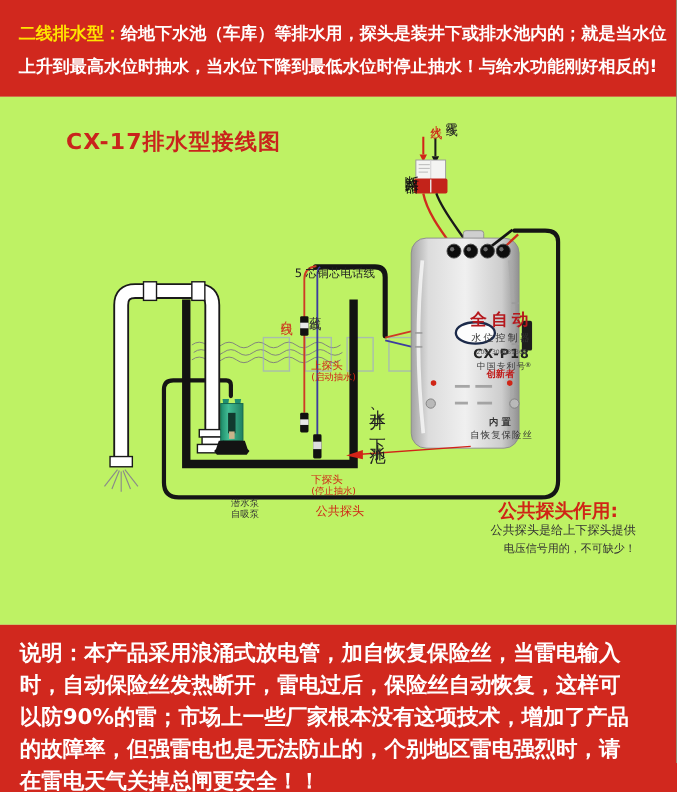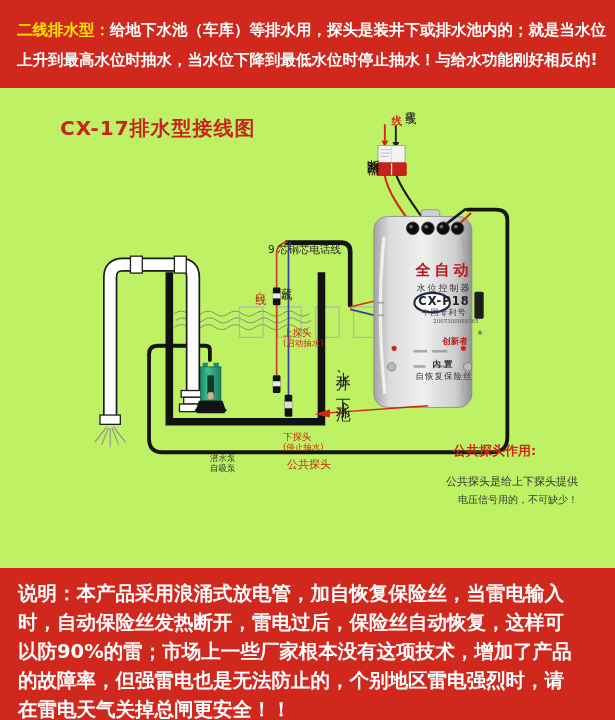--- a/index.html
+++ b/index.html
@@ -25,31 +25,31 @@
   .blue-wire{left:279px;top:190px;font-size:11px;color:#333;letter-spacing:2px;}
   .probe-lbl{font-size:9.5px;color:#d02516;line-height:11px;white-space:nowrap;}
   .up-probe{left:283px;top:239px;}
   .dn-probe{left:283px;top:343px;}
   .common-lbl{left:287px;top:371px;font-size:11px;color:#d02516;white-space:nowrap;}
   .well-lbl{left:334px;top:272px;font-size:15px;color:#222;letter-spacing:4px;}
   .pump-lbl{left:210px;top:366px;font-size:8.5px;color:#333;line-height:9.5px;white-space:nowrap;}
   .breaker-lbl{left:365px;top:61px;font-size:13px;color:#111;letter-spacing:2px;}
   .live-lbl{left:389px;top:17px;font-size:11px;color:#d02516;letter-spacing:1px;}
   .neutral-lbl{left:403px;top:15px;font-size:11px;color:#222;letter-spacing:1px;}
-  .dev-txt{left:408px;width:72px;text-align:center;white-space:nowrap;}
+  .dev-txt{left:420px;width:72px;text-align:center;white-space:nowrap;margin-top:20px;}
   .dev-brand{top:174px;font-size:15px;font-weight:bold;color:#b5171c;letter-spacing:4px;}
   .dev-type{top:195px;font-size:9px;color:#333;letter-spacing:2px;}
   .dev-model{top:207px;font-size:11.5px;font-weight:bold;color:#222;letter-spacing:1px;}
   .dev-pat{top:220px;font-size:8px;color:#3a3a3a;letter-spacing:1px;}
   .dev-patno{top:229.5px;left:415px;width:82px;font-size:5.5px;color:#555;}
   .dev-logo{top:249px;left:431px;width:48px;font-size:8.5px;font-weight:bold;color:#c01a18;}
   .dev-reg{top:242px;left:477px;width:10px;font-size:6px;color:#223;}
   .dev-in1{top:272px;font-size:8.5px;color:#333;letter-spacing:3px;font-weight:bold;}
   .dev-in2{top:284px;font-size:8.5px;color:#333;letter-spacing:1px;}
-  .note-title{left:453px;top:356px;font-size:13px;font-weight:bold;color:#d02516;white-space:nowrap;}
+  .note-title{left:453px;top:368px;font-size:17px;font-weight:bold;color:#d02516;white-space:nowrap;}
   .note-l1{left:446px;top:388px;font-size:11px;color:#333;white-space:nowrap;}
   .note-l2{left:458px;top:406px;font-size:10px;color:#333;white-space:nowrap;}
 </style>
 </head>
 <body>
 
 <div class="page">
 
   <div class="banner banner-top">
     <div class="line l1"><span class="hl">二线排水型：</span><span>给地下水池（车库）等排水用，探头是装井下或排水池内的；就是当水位</span></div>
@@ -191,21 +191,21 @@
         </g>
       </g>
 
       <g>
         <path d="M450,464 L324,473" stroke="#d22318" stroke-width="1.5"></path>
         <polygon points="334,468 334,478 316,474" fill="#d22318"></polygon>
       </g>
     </svg>
 
     <div class="lbl title">CX-17排水型接线图</div>
-    <div class="lbl cable-lbl">9 芯铜芯电话线</div>
+    <div class="lbl cable-lbl">5 芯铜芯电话线</div>
     <div class="lbl vert white-wire">白线</div>
     <div class="lbl vert blue-wire">蓝线</div>
     <div class="lbl probe-lbl up-probe">
       <div>上探头</div>
       <div style="font-size:8.5px">(启动抽水)</div>
     </div>
     <div class="lbl probe-lbl dn-probe">
       <div>下探头</div>
       <div style="font-size:8.5px">(停止抽水)</div>
     </div>

